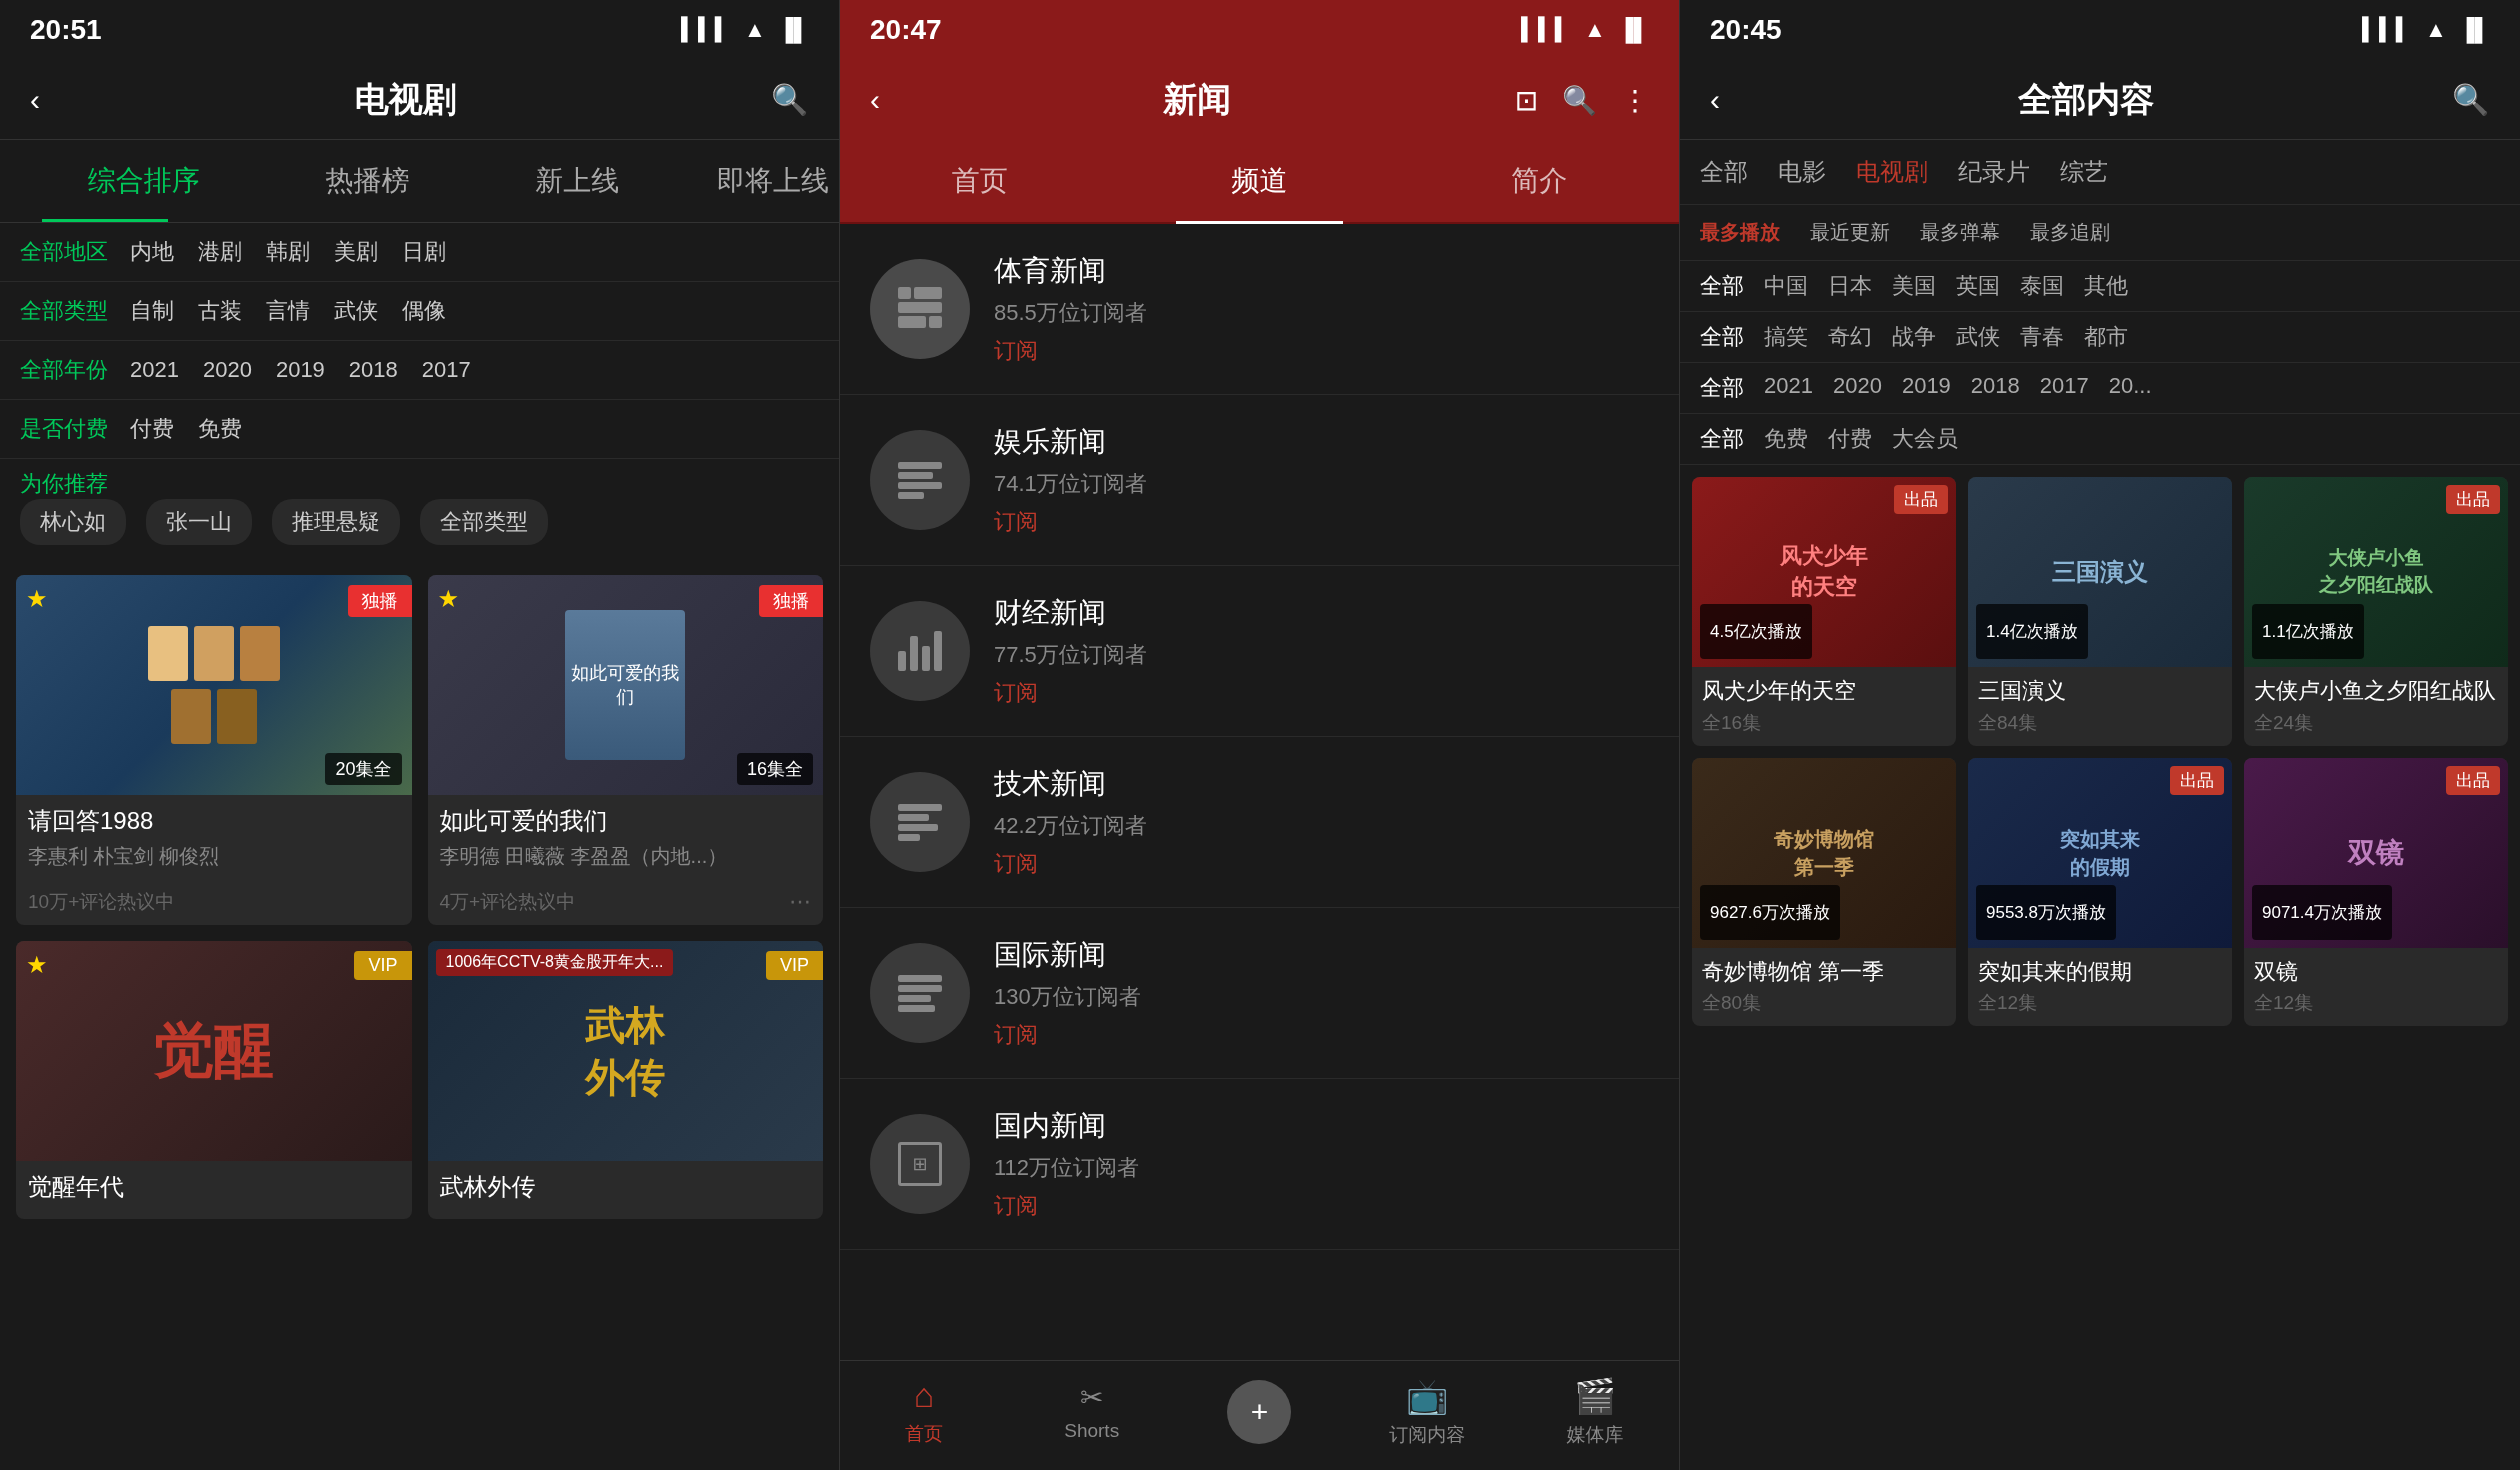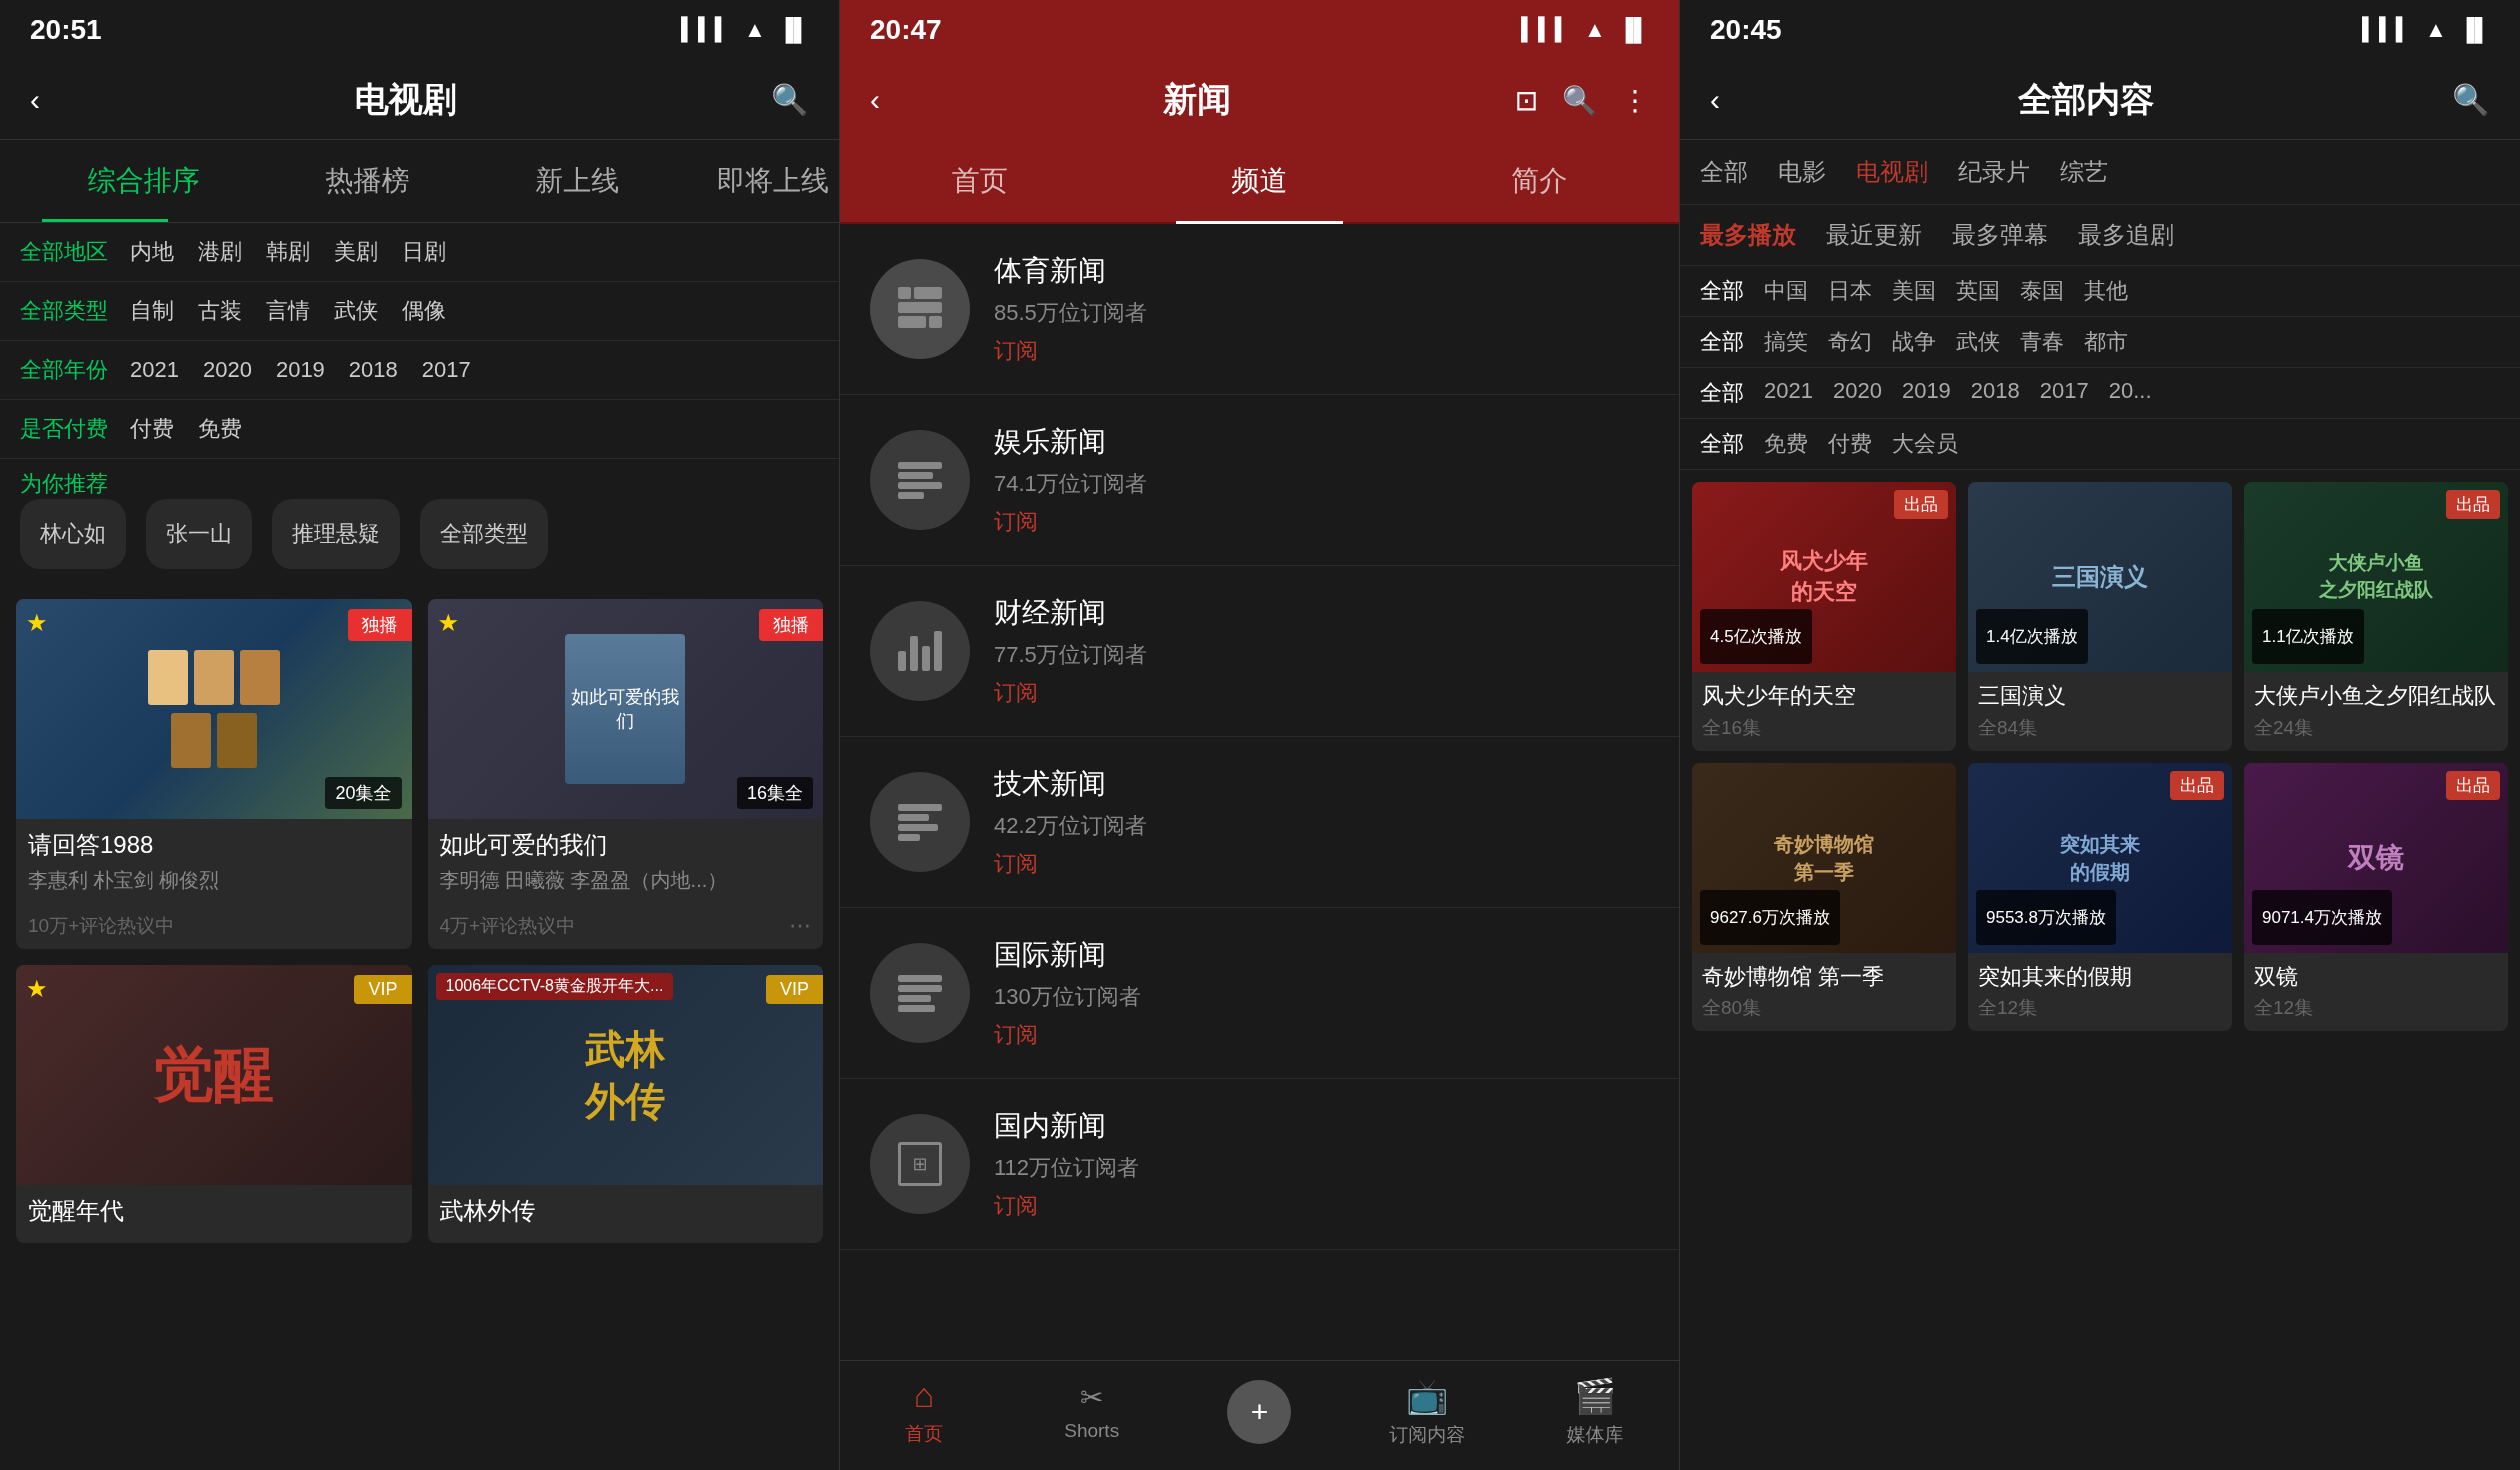--- a/index.html
+++ b/index.html
@@ -122,21 +122,21 @@
     .p1-recommend-tags {
       display: flex;
       gap: 20px;
       padding: 0 20px 14px;
       flex-wrap: nowrap;
     }
     .p1-tag {
       font-size: 22px;
       color: #ccc;
       background: #2a2a2a;
-      padding: 20px 20px;
+      padding: 8px 20px;
       border-radius: 20px;
       cursor: pointer;
     }
 
     .p1-grid {
       display: grid;
       grid-template-columns: 1fr 1fr;
       gap: 16px;
       padding: 16px 16px 0;
     }
@@ -365,21 +365,21 @@
     .p3-filter-item.active { color: #c0392b; }
 
     .p3-sub-filter-row {
       display: flex;
       padding: 14px 20px;
       gap: 30px;
       border-bottom: 1px solid #2a2a2a;
       background: #1a1a1a;
     }
     .p3-sub-item {
-      font-size: 24px;
+      font-size: 20px;
       color: #aaa;
       cursor: pointer;
       white-space: nowrap;
       text-align: right;
     }
     .p3-sub-item.active {
       color: #c0392b;
       font-weight: 600;
     }
 

